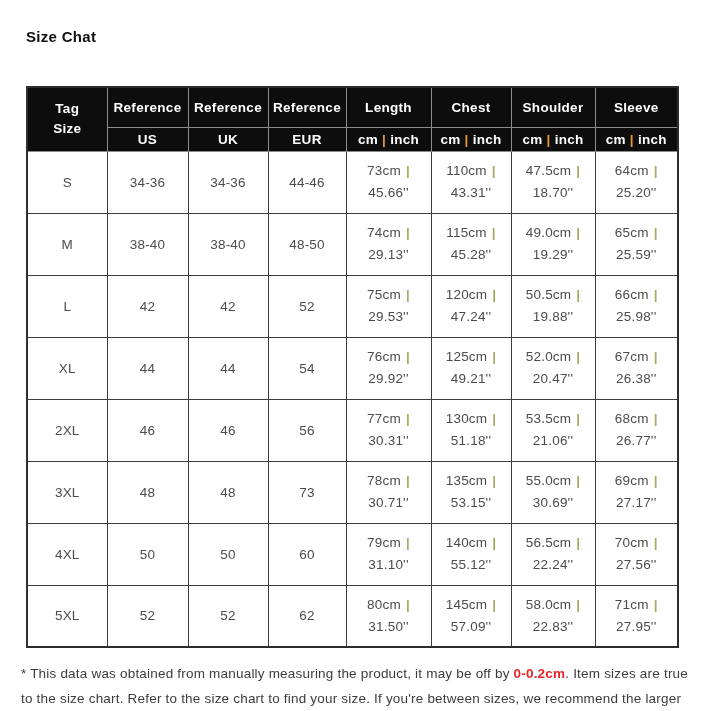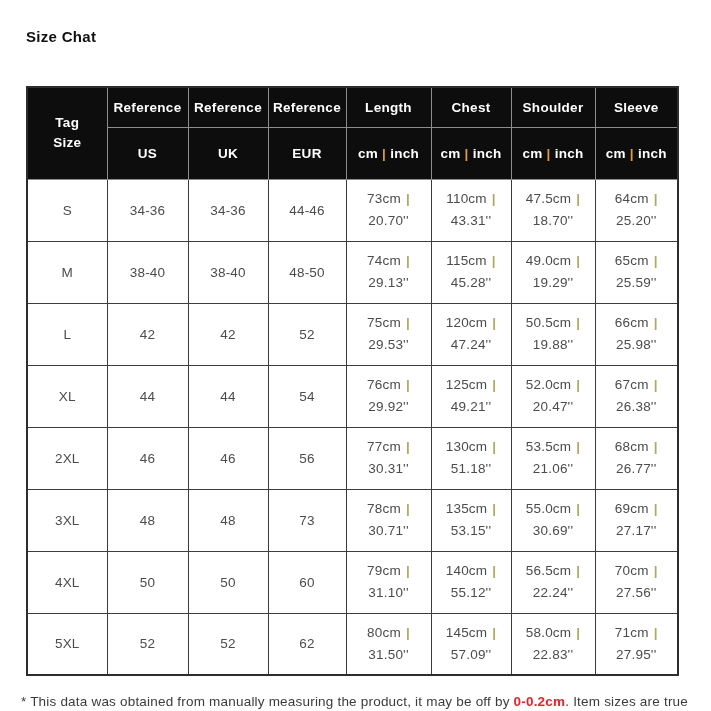--- a/index.html
+++ b/index.html
@@ -20,21 +20,21 @@
     border-collapse: collapse; table-layout: fixed;
     width: 651px; border: 2px solid #2e2e2e; margin-top: 41px;
   }
   th {
     background: #0d0d0d; color: #ffffff;
     border: 1px solid #8c8c8c;
     font-size: 13.5px; font-weight: 700; letter-spacing: 0.3px;
     text-align: center; vertical-align: middle;
   }
   thead tr.hrow1 th { height: 40px; }
-  thead tr.hrow2 th { height: 52px; }
+  thead tr.hrow2 th { height: 24px; }
   th.tag-header { height: 78px; }
   th.tag-header span { display: block; line-height: 1.5; }
 
   td {
     border: 1px solid #3c3c3c;
     color: #4c4c4c; font-size: 13.5px; letter-spacing: 0.2px;
     text-align: center; vertical-align: middle;
     height: 62px; background: #ffffff;
   }
   .measure .line { display: block; line-height: 1.62; }
@@ -94,21 +94,21 @@
       </tr>
     </thead>
     <tbody id="size-rows">
   <tr>
     <td>S</td>
     <td>34-36</td>
     <td>34-36</td>
     <td>44-46</td>
     <td class="measure">
       <span class="line"><span>73cm</span><span class="pipe body-pipe">|</span></span>
-      <span class="line">20.70''</span>
+      <span class="line">45.66''</span>
     </td>
     <td class="measure">
       <span class="line"><span>110cm</span><span class="pipe body-pipe">|</span></span>
       <span class="line">43.31''</span>
     </td>
     <td class="measure">
       <span class="line"><span>47.5cm</span><span class="pipe body-pipe">|</span></span>
       <span class="line">18.70''</span>
     </td>
     <td class="measure">

